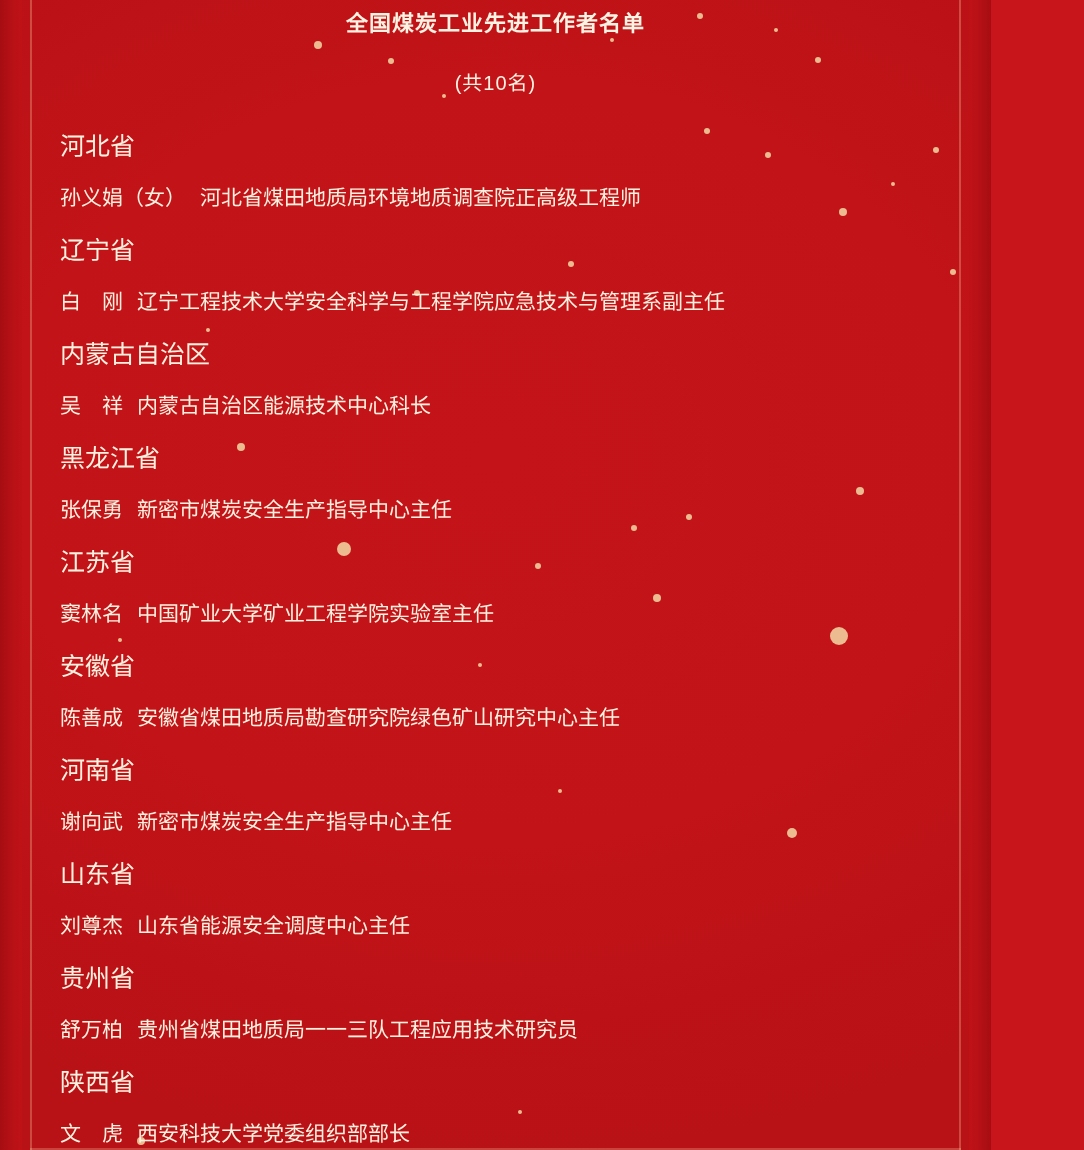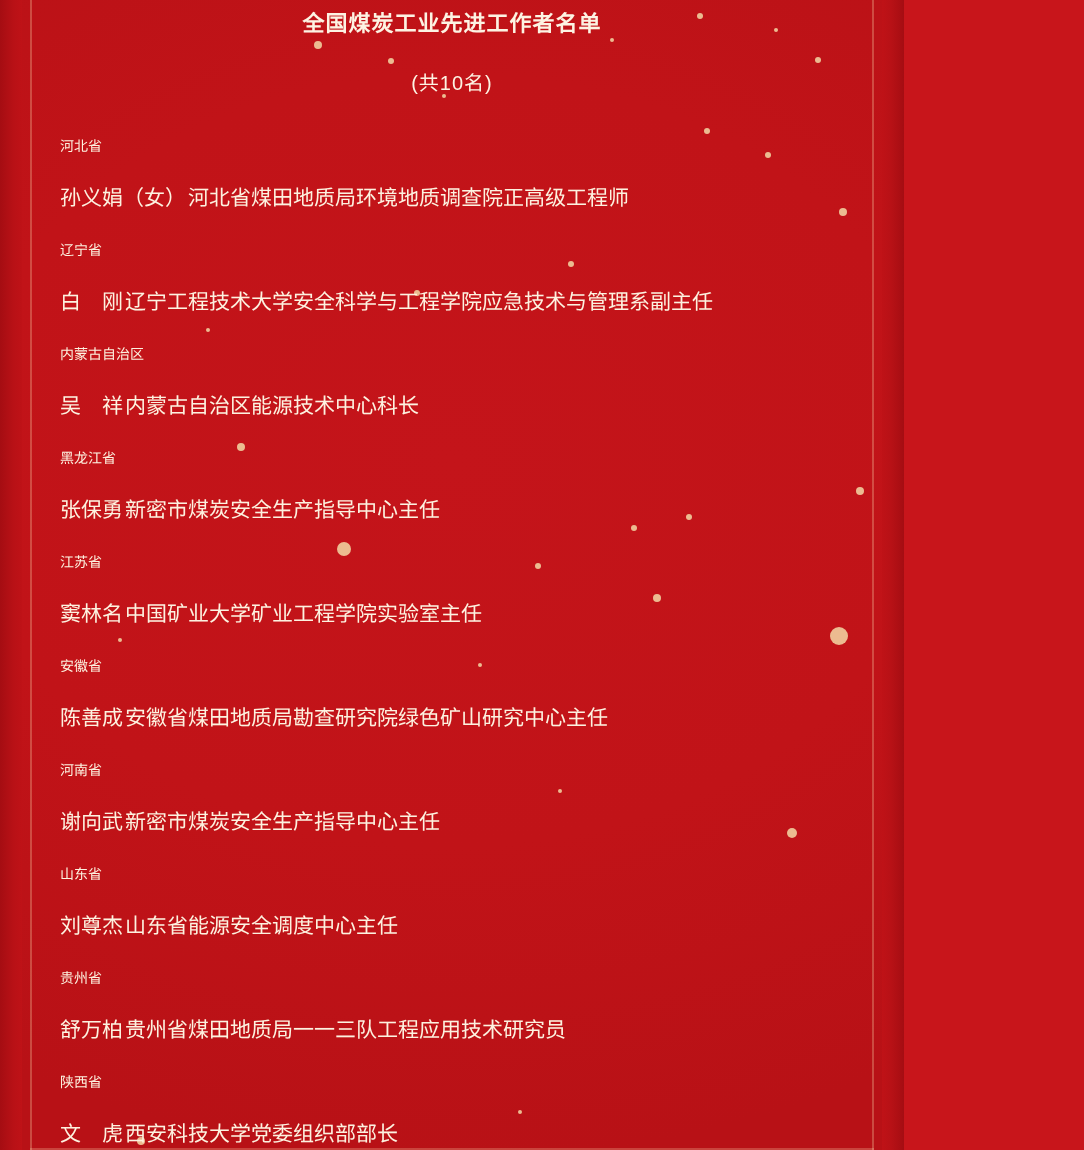--- a/index.html
+++ b/index.html
@@ -8,21 +8,21 @@
   }
   body {
     width: 1084px;
     height: 1150px;
     overflow: hidden;
     background: #c8151b;
     font-family: "Liberation Sans", sans-serif;
   }
   #page {
     position: relative;
-    width: 904px;
+    width: 991px;
     height: 1150px;
     background:
       radial-gradient(ellipse 900px 700px at 50% 40%, #c4141a 0%, #c11318 55%, #b81116 100%);
     overflow: hidden;
     box-sizing: border-box;
   }
   
   .edge {
     position: absolute;
     top: 0;
@@ -92,35 +92,35 @@
   }
 
   .list {
     margin-top: 22px;
   }
   .group {
     margin: 0;
   }
   .province {
     color: #fdf2e0;
-    font-size: 14px;
+    font-size: 25px;
     line-height: 52px;
     padding-left: 26px;
     white-space: nowrap;
   }
   .person {
     color: #fdf2e0;
     font-size: 21px;
     line-height: 52px;
     padding-left: 26px;
     white-space: nowrap;
   }
   .person .pname {
     display: inline-block;
-    margin-right: 2px;
+    margin-right: 14px;
   }
   .person .ptitle {
     display: inline-block;
   }
 </style>
 </head>
 <body>
 
 <div id="page">
 

